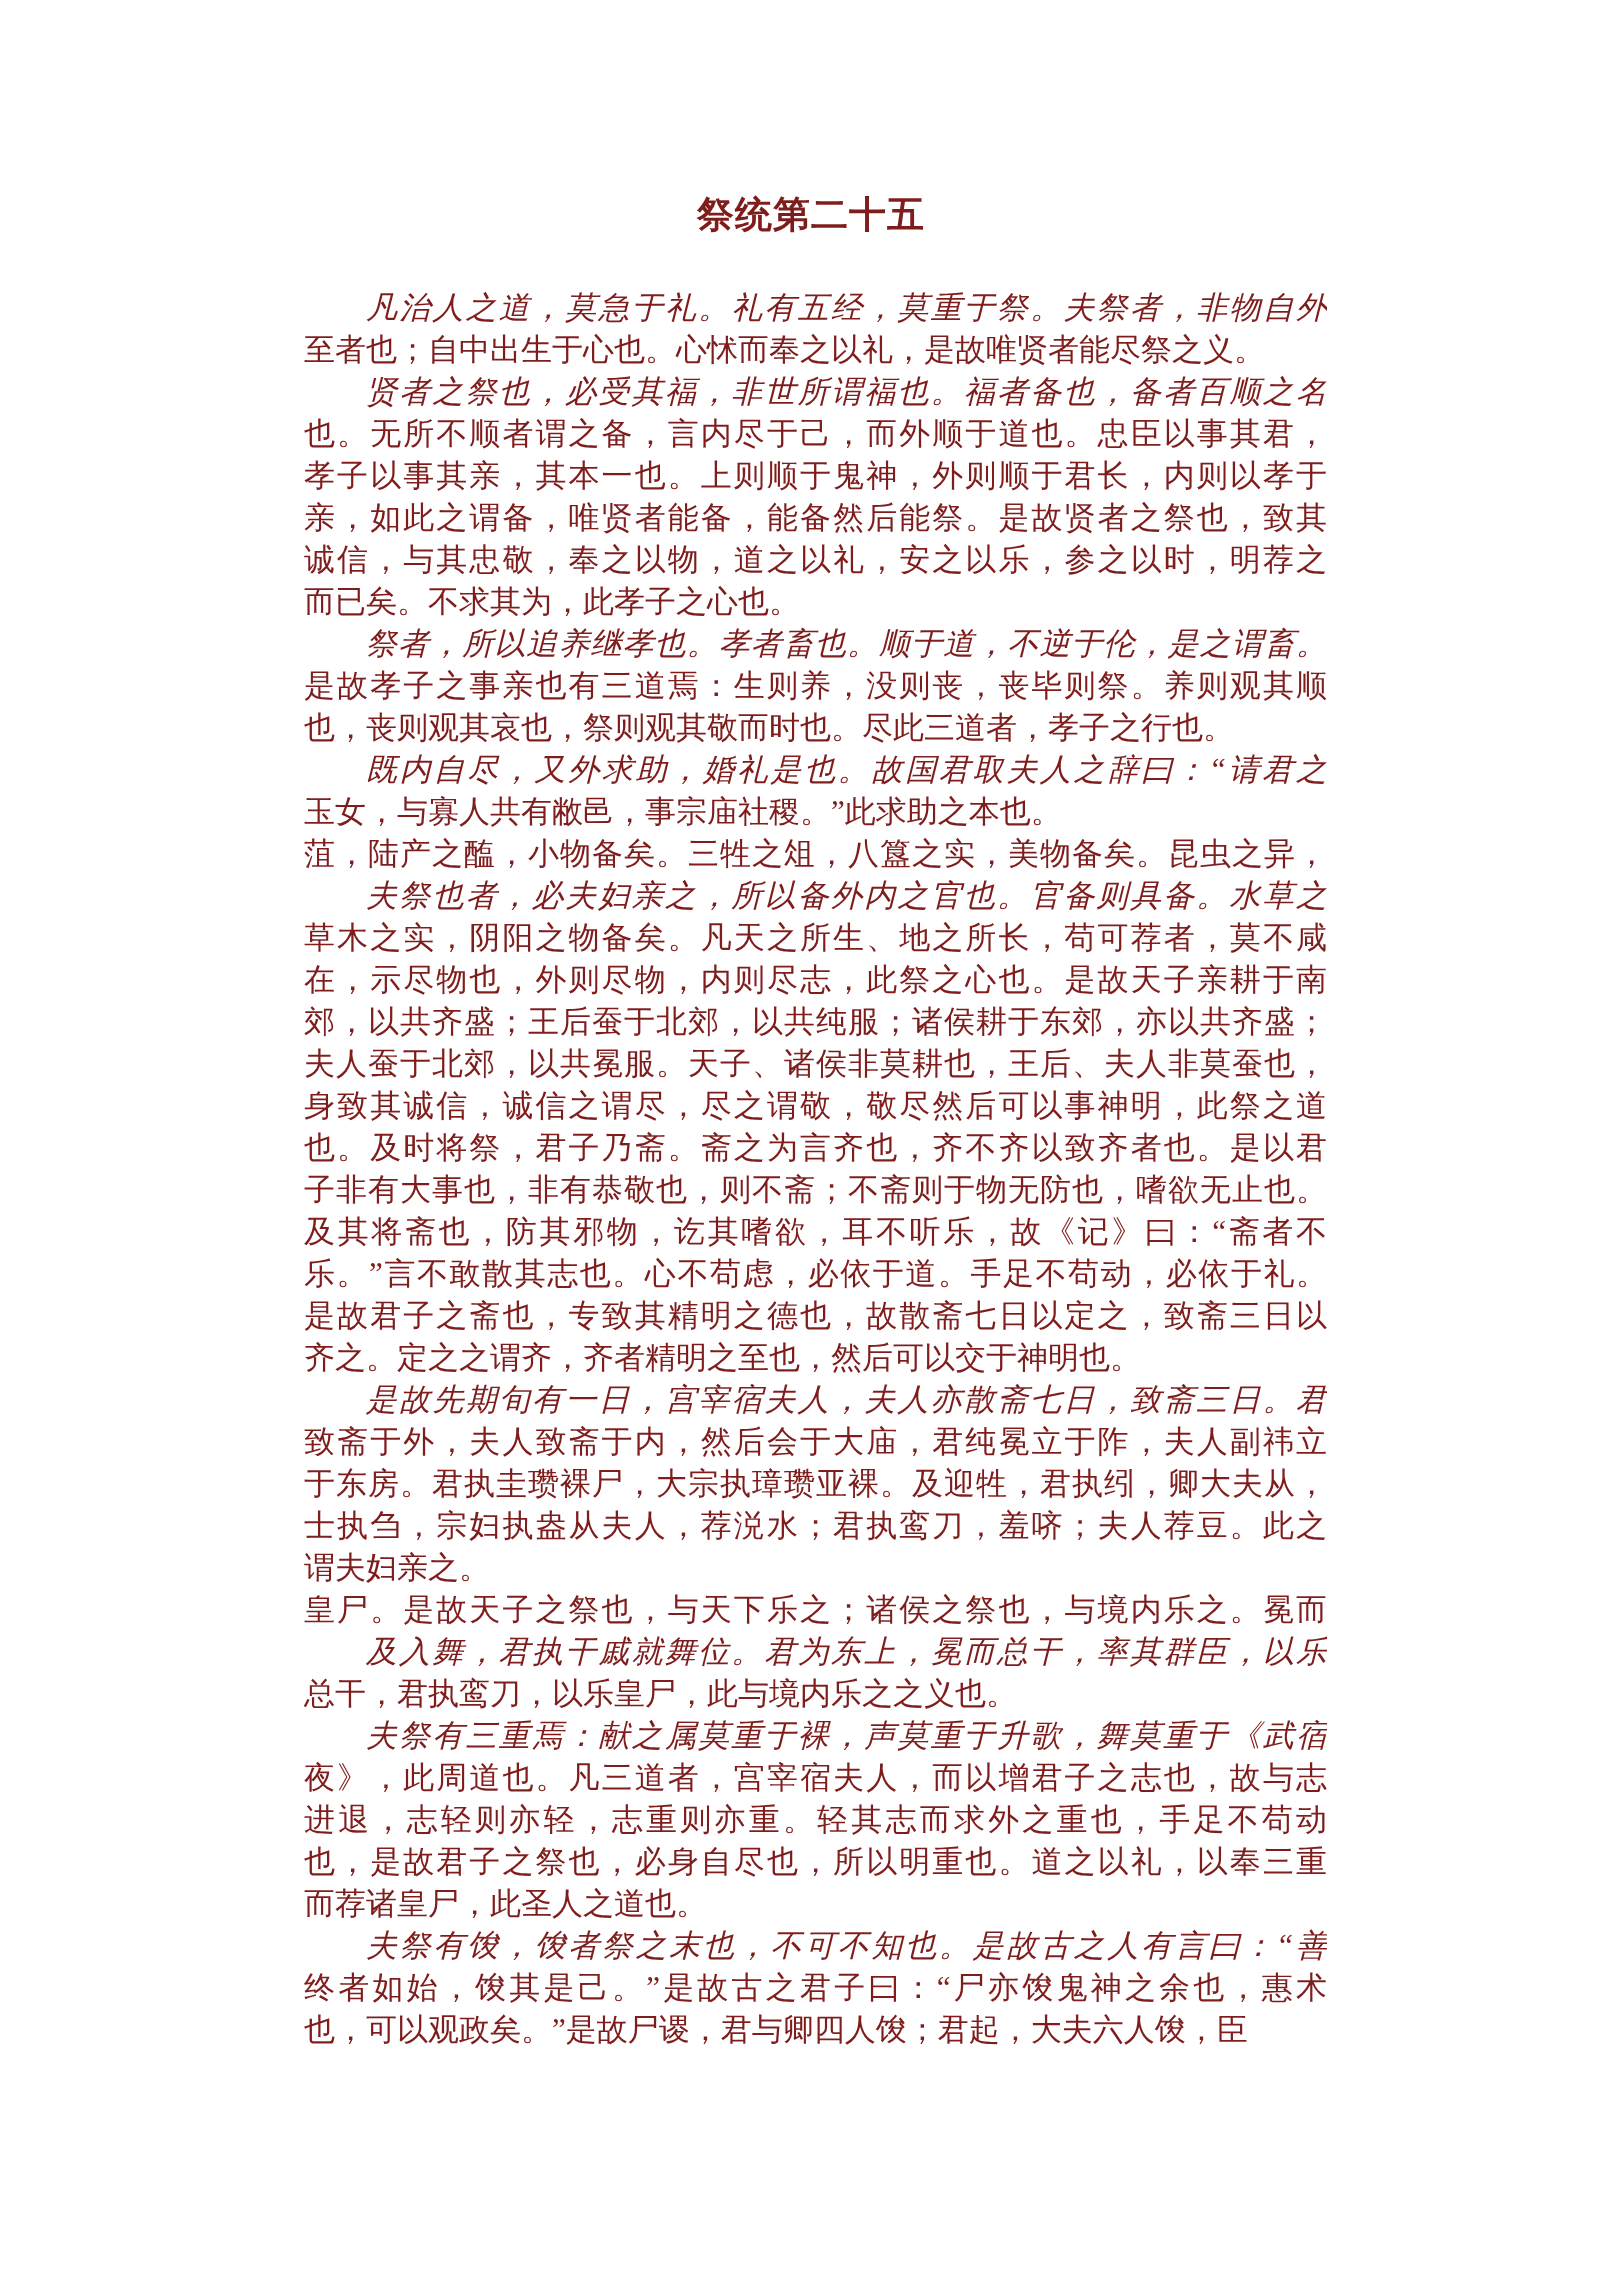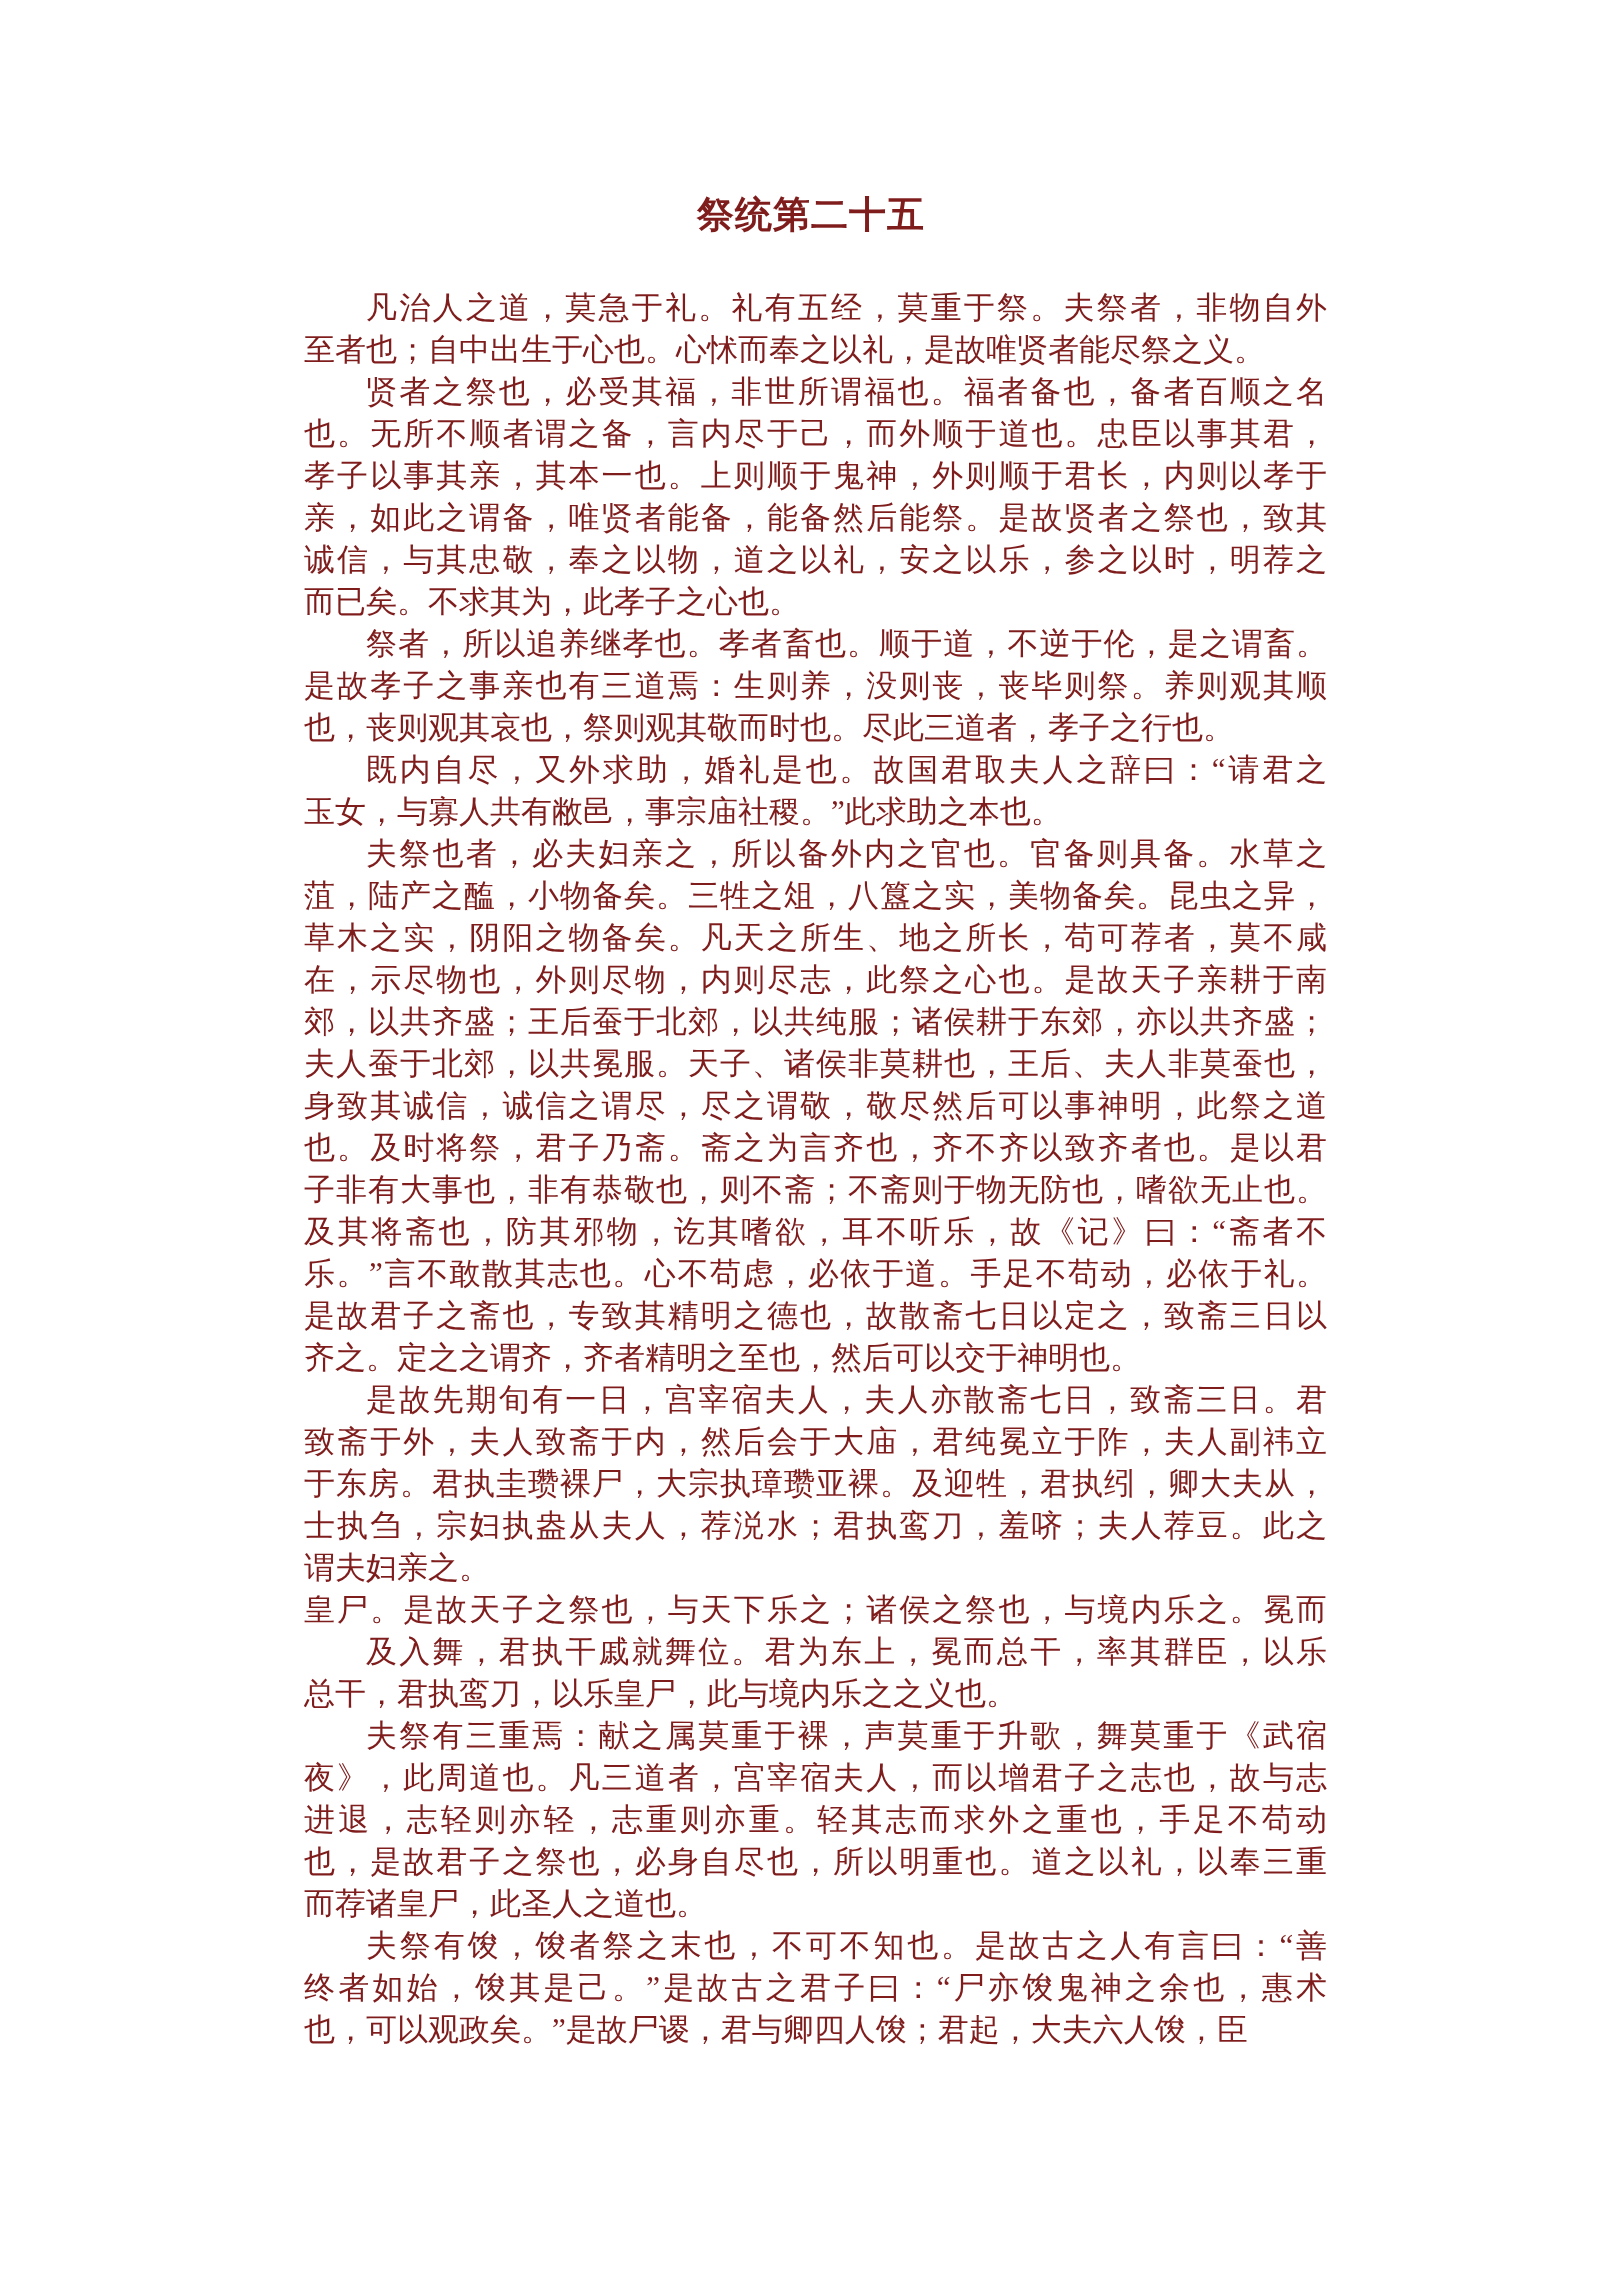--- a/index.html
+++ b/index.html
@@ -41,20 +41,21 @@
     font-size: 31px;
     line-height: 42px;
     height: 42px;
     text-align: justify;
     text-align-last: justify;
     overflow: hidden;
     white-space: normal;
   }
   .line.first {
     text-indent: 2em;
+    font-style: italic;
   }
   .line.plast {
     text-align-last: left;
   }
 </style>
 </head>
 <body>
 
 <div class="page">
   <div class="doc-title">祭统第二十五</div>
@@ -74,22 +75,22 @@
       <div class="paragraph">
         <div class="line first">祭者，所以追养继孝也。孝者畜也。顺于道，不逆于伦，是之谓畜。</div>
         <div class="line">是故孝子之事亲也有三道焉：生则养，没则丧，丧毕则祭。养则观其顺</div>
         <div class="line plast">也，丧则观其哀也，祭则观其敬而时也。尽此三道者，孝子之行也。</div>
       </div>
       <div class="paragraph">
         <div class="line first">既内自尽，又外求助，婚礼是也。故国君取夫人之辞曰：“请君之</div>
         <div class="line plast">玉女，与寡人共有敝邑，事宗庙社稷。”此求助之本也。</div>
       </div>
       <div class="paragraph">
+        <div class="line">菹，陆产之醢，小物备矣。三牲之俎，八簋之实，美物备矣。昆虫之异，</div>
         <div class="line first">夫祭也者，必夫妇亲之，所以备外内之官也。官备则具备。水草之</div>
-        <div class="line">菹，陆产之醢，小物备矣。三牲之俎，八簋之实，美物备矣。昆虫之异，</div>
         <div class="line">草木之实，阴阳之物备矣。凡天之所生、地之所长，苟可荐者，莫不咸</div>
         <div class="line">在，示尽物也，外则尽物，内则尽志，此祭之心也。是故天子亲耕于南</div>
         <div class="line">郊，以共齐盛；王后蚕于北郊，以共纯服；诸侯耕于东郊，亦以共齐盛；</div>
         <div class="line">夫人蚕于北郊，以共冕服。天子、诸侯非莫耕也，王后、夫人非莫蚕也，</div>
         <div class="line">身致其诚信，诚信之谓尽，尽之谓敬，敬尽然后可以事神明，此祭之道</div>
         <div class="line">也。及时将祭，君子乃斋。斋之为言齐也，齐不齐以致齐者也。是以君</div>
         <div class="line">子非有大事也，非有恭敬也，则不斋；不斋则于物无防也，嗜欲无止也。</div>
         <div class="line">及其将斋也，防其邪物，讫其嗜欲，耳不听乐，故《记》曰：“斋者不</div>
         <div class="line">乐。”言不敢散其志也。心不苟虑，必依于道。手足不苟动，必依于礼。</div>
         <div class="line">是故君子之斋也，专致其精明之德也，故散斋七日以定之，致斋三日以</div>

